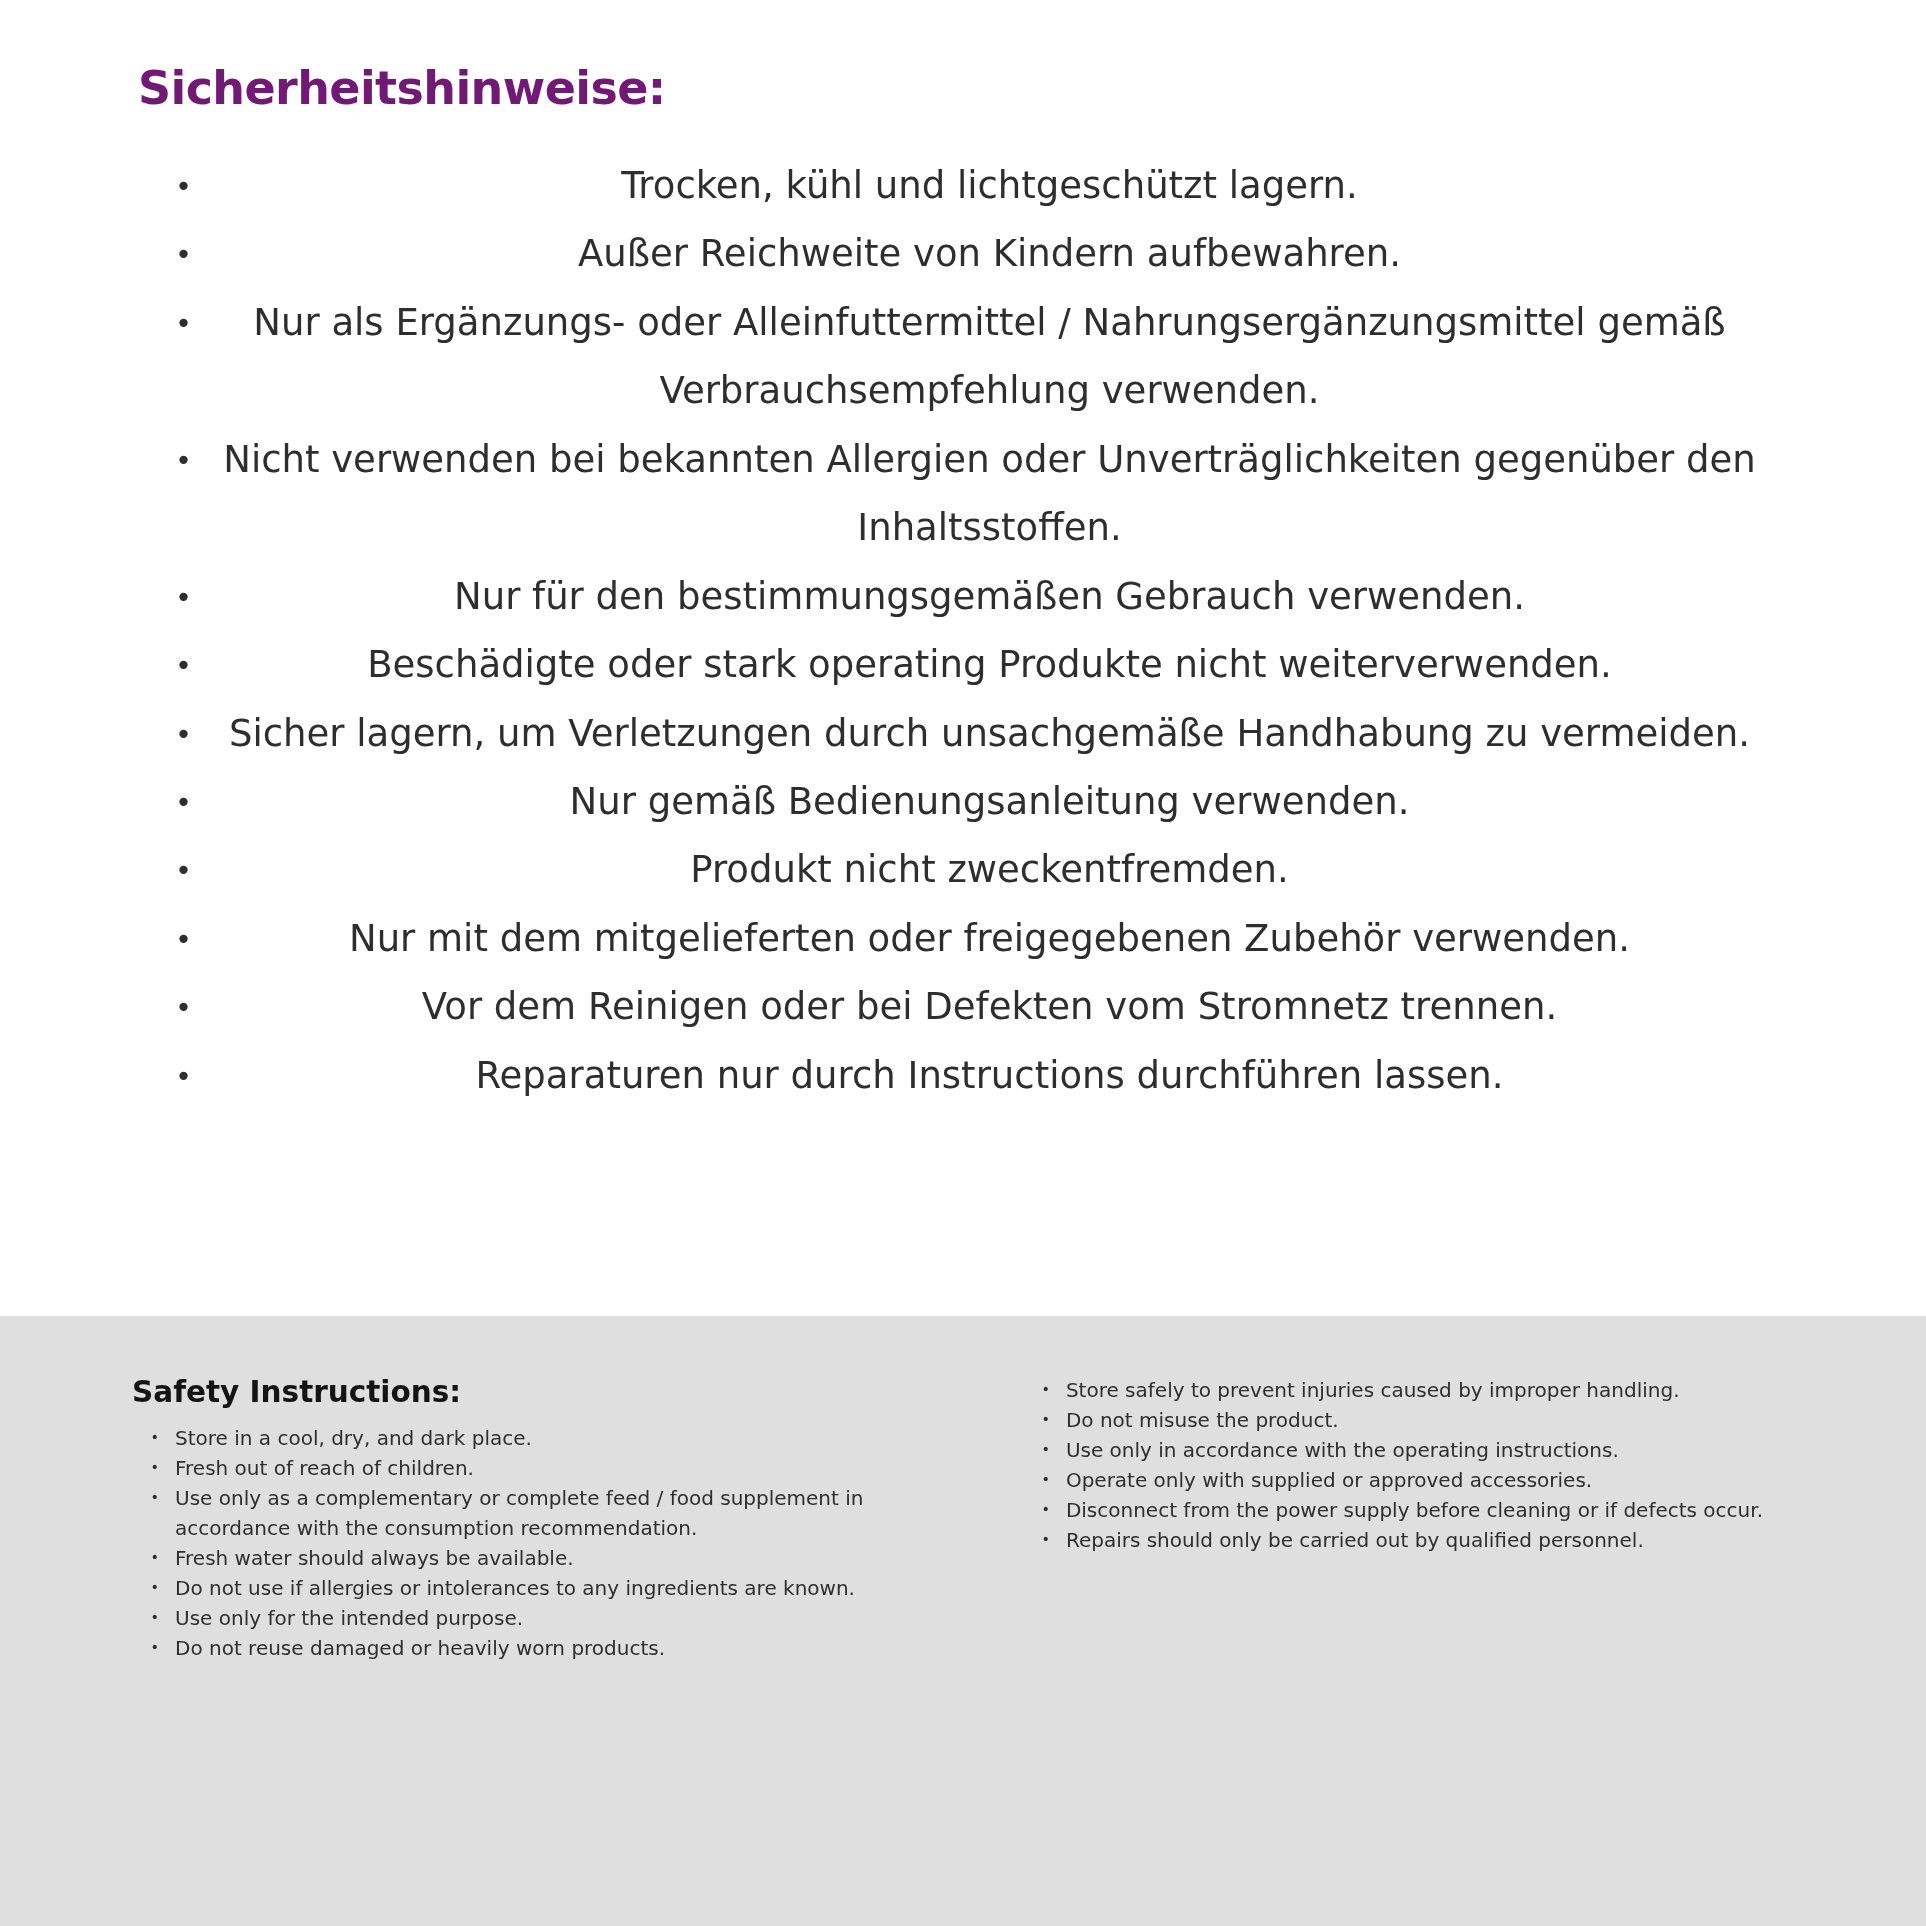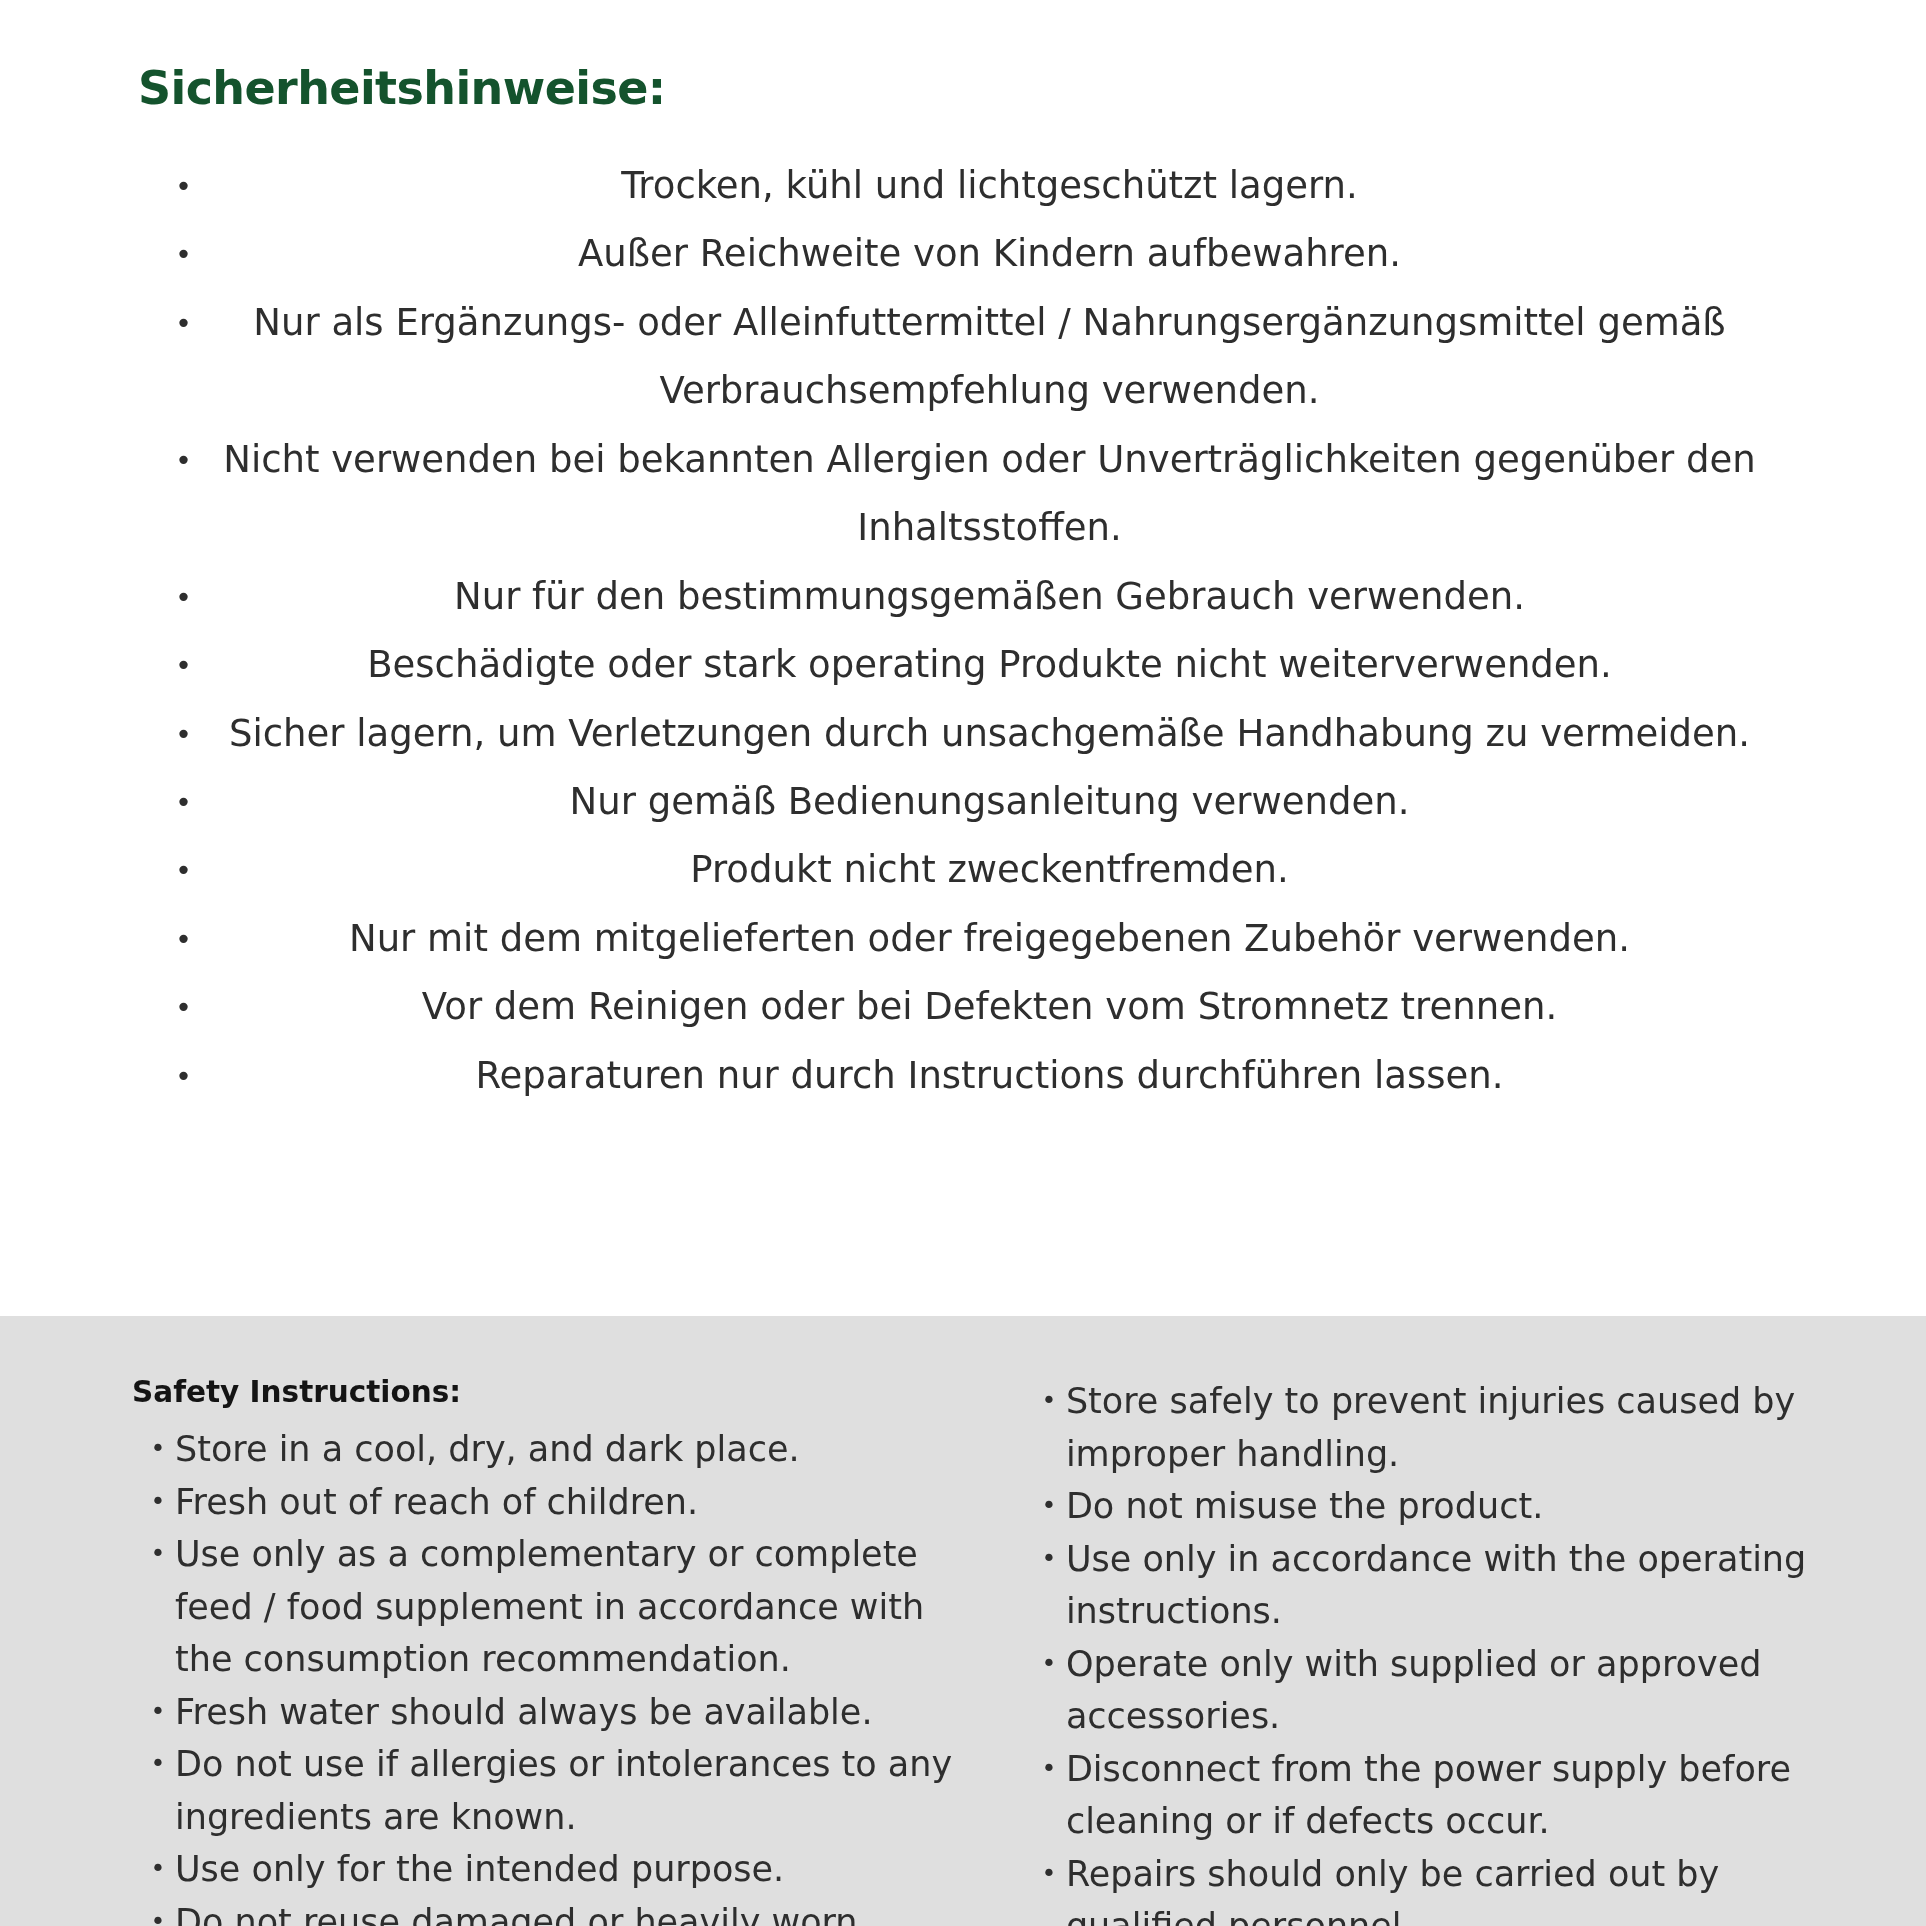--- a/index.html
+++ b/index.html
@@ -12,21 +12,21 @@
     overflow: hidden;
   }
 
   
   .german-section {
     padding: 61px 77px 0 138px;
   }
   .german-title {
     font-size: 46px;
     font-weight: 700;
-    color: #14532d;
+    color: #701a75;
     letter-spacing: -0.6px;
     margin-bottom: 37px;
   }
   .german-list {
     list-style: none;
     margin-left: 37px;
     width: 1592px;
     text-align: center;
   }
   .german-list li {
@@ -69,21 +69,21 @@
   }
   .english-list {
     list-style: none;
     margin-left: 16px;
   }
   .col-left .english-list { width: 835px; }
   .col-right .english-list { margin-left: 0; width: 815px; }
   .english-list li {
     position: relative;
     padding-left: 27px;
-    font-size: 35px;
+    font-size: 20px;
     line-height: 1.5;
     color: #2e2e2e;
   }
   .english-list li::before {
     content: "\2022";
     position: absolute;
     left: 2.6px;
     top: 0;
     font-size: 0.72em;
     line-height: 2.08;

